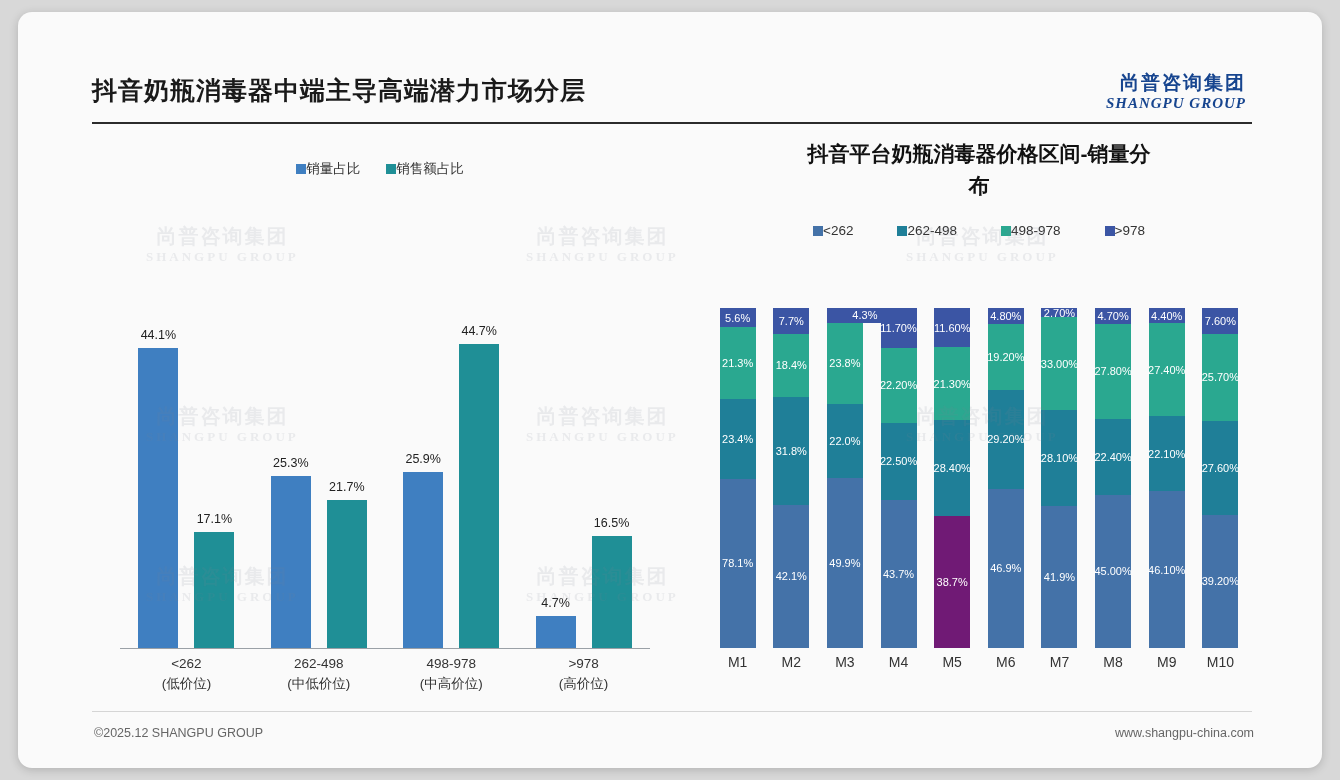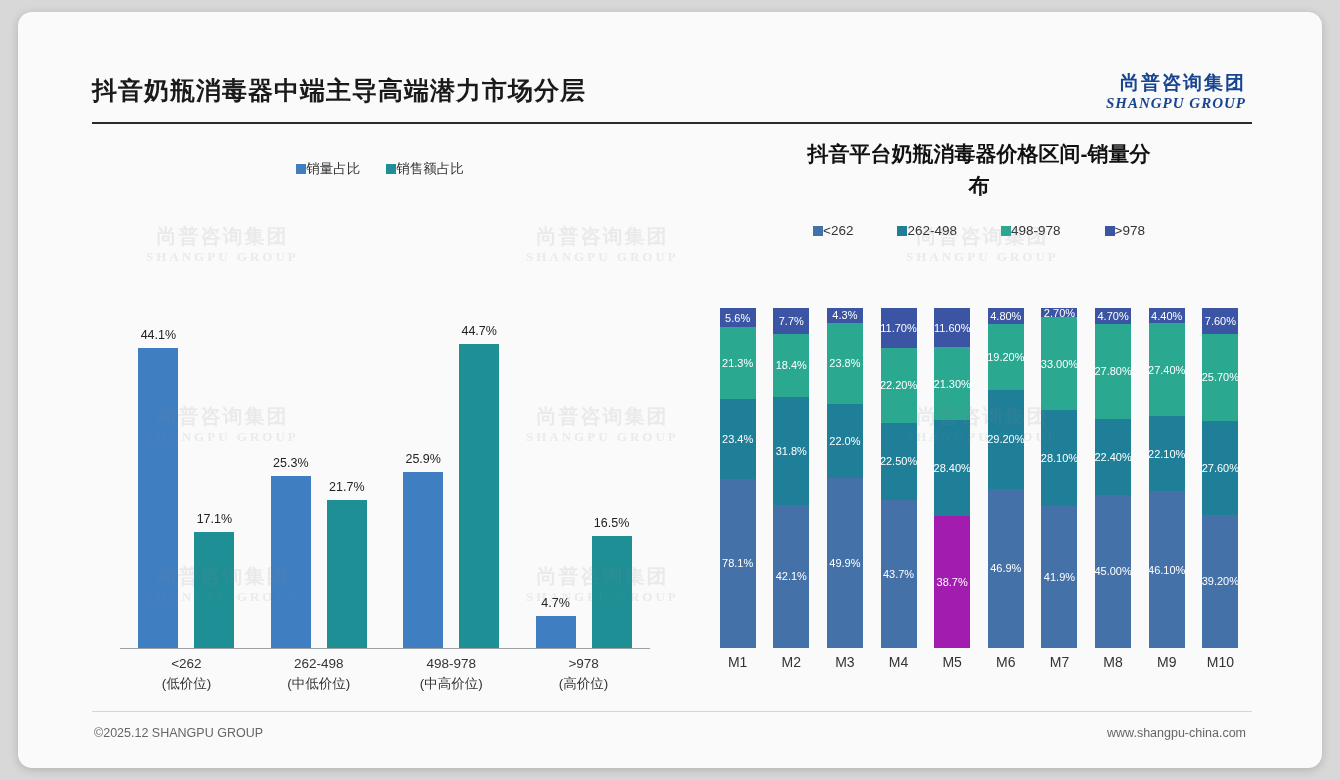--- a/index.html
+++ b/index.html
@@ -242,21 +242,21 @@
   }
   .footer-left {
     position: absolute;
     left: 76px;
     bottom: 28px;
     font-size: 12.5px;
     color: #666;
   }
   .footer-right {
     position: absolute;
-    right: 76px;
+    right: 68px;
     bottom: 28px;
     font-size: 12.5px;
     color: #666;
   }
 </style>
 </head>
 <body>
 
 <div class="slide">
 
@@ -393,21 +393,21 @@
               <span class="slab">18.4%</span>
             </div>
             <div class="seg" style="height: 108.12px; background: rgb(31, 127, 152);">
               <span class="slab">31.8%</span>
             </div>
             <div class="seg" style="height: 143.14px; background: rgb(68, 114, 168);">
               <span class="slab">42.1%</span>
             </div>
           </div>
           <div class="stack" style="left: 124.909px;">
-            <div class="seg" style="height: 14.62px; background: rgb(59, 85, 164);">
+            <div class="seg" style="height: 14.62px; background: rgb(59, 85, 164); padding-left: 40px;">
               <span class="slab">4.3%</span>
             </div>
             <div class="seg" style="height: 80.92px; background: rgb(42, 168, 144);">
               <span class="slab">23.8%</span>
             </div>
             <div class="seg" style="height: 74.8px; background: rgb(31, 127, 152);">
               <span class="slab">22.0%</span>
             </div>
             <div class="seg" style="height: 169.66px; background: rgb(68, 114, 168);">
               <span class="slab">49.9%</span>
@@ -430,21 +430,21 @@
           <div class="stack" style="left: 232.182px;">
             <div class="seg" style="height: 39.44px; background: rgb(59, 85, 164);">
               <span class="slab">11.60%</span>
             </div>
             <div class="seg" style="height: 72.42px; background: rgb(42, 168, 144);">
               <span class="slab">21.30%</span>
             </div>
             <div class="seg" style="height: 96.56px; background: rgb(31, 127, 152);">
               <span class="slab">28.40%</span>
             </div>
-            <div class="seg" style="height: 131.58px; background: #a21caf;">
+            <div class="seg" style="height: 131.58px; background: #701a75;">
               <span class="slab">38.7%</span>
             </div>
           </div>
           <div class="stack" style="left: 285.818px;">
             <div class="seg" style="height: 16.3037px; background: rgb(59, 85, 164);">
               <span class="slab">4.80%</span>
             </div>
             <div class="seg" style="height: 65.2148px; background: rgb(42, 168, 144);">
               <span class="slab">19.20%</span>
             </div>

